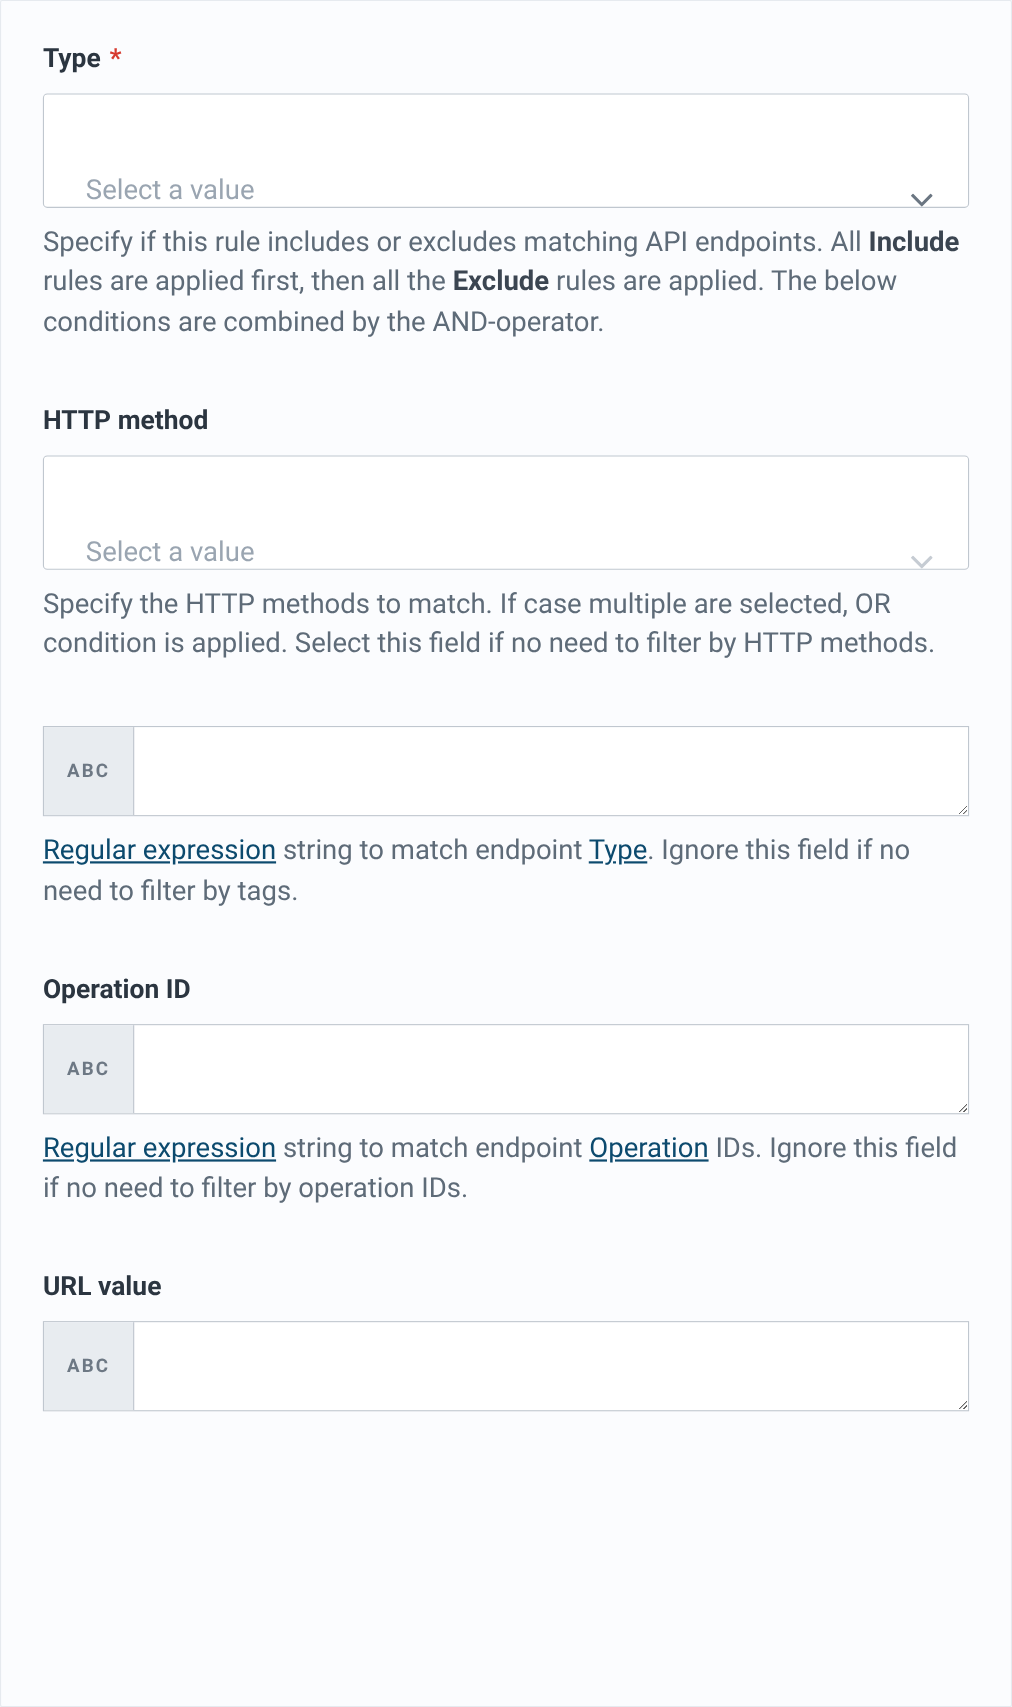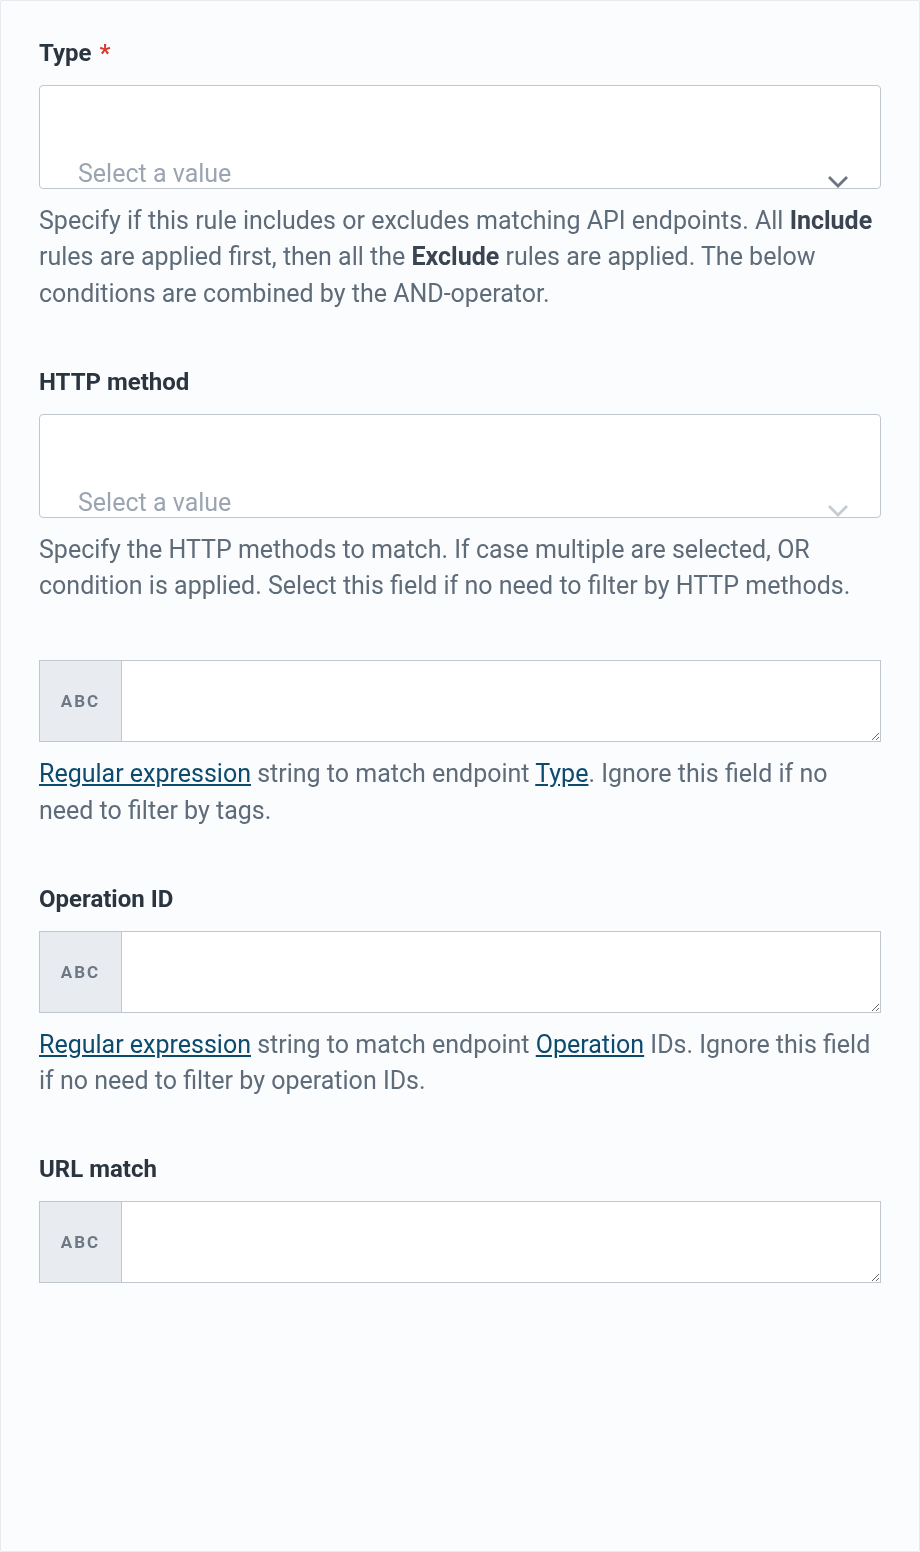--- a/index.html
+++ b/index.html
@@ -143,20 +143,20 @@
     <div class="textarea-wrap">
       <div class="prefix">ABC</div>
       <textarea class="textarea" style=""></textarea>
     </div>
     <p class="help">
       <a href="#">Regular expression</a><span> string to match endpoint </span><a href="#">Operation</a><span> IDs. Ignore this field if no need to filter by operation IDs.</span>
     </p>
   </div>
 
   <div class="form-field">
-    <label class="label">URL match</label>
+    <label class="label">URL value</label>
     <div class="textarea-wrap">
       <div class="prefix">ABC</div>
       <textarea class="textarea" style=""></textarea>
     </div>
   </div>
 
 </div>
 
 </body></html>

